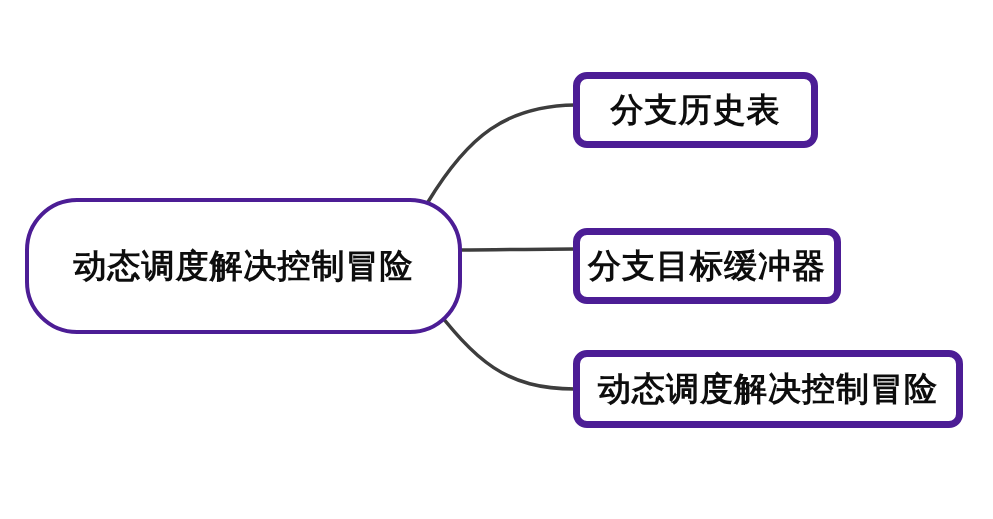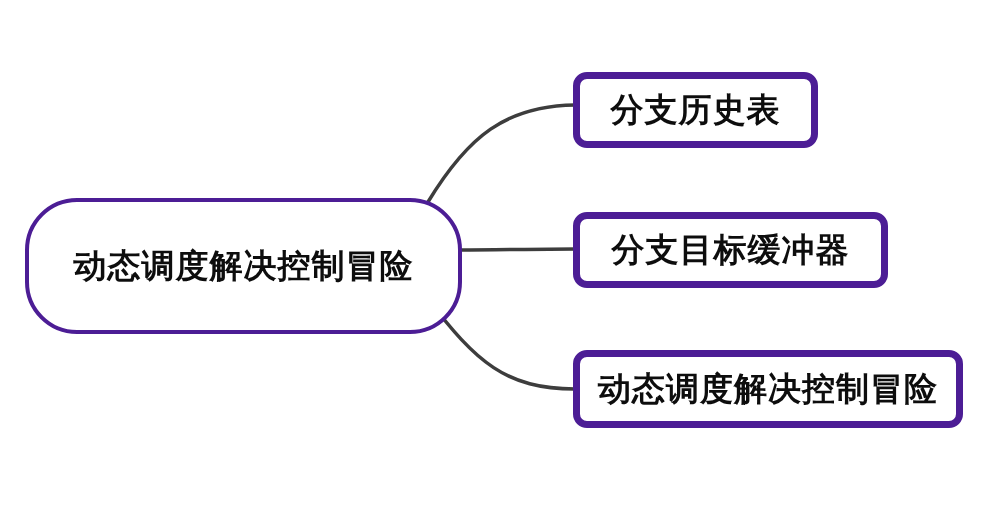--- a/index.html
+++ b/index.html
@@ -51,22 +51,22 @@
     font-size: 33px;
   }
   .node-child-1 {
     left: 573px;
     top: 72px;
     width: 245px;
     height: 76px;
   }
   .node-child-2 {
     left: 573px;
-    top: 212px;
-    width: 315px;
+    top: 228px;
+    width: 268px;
     height: 76px;
   }
   .node-child-3 {
     left: 573px;
     top: 350px;
     width: 390px;
     height: 78px;
   }
 </style>
 </head>

